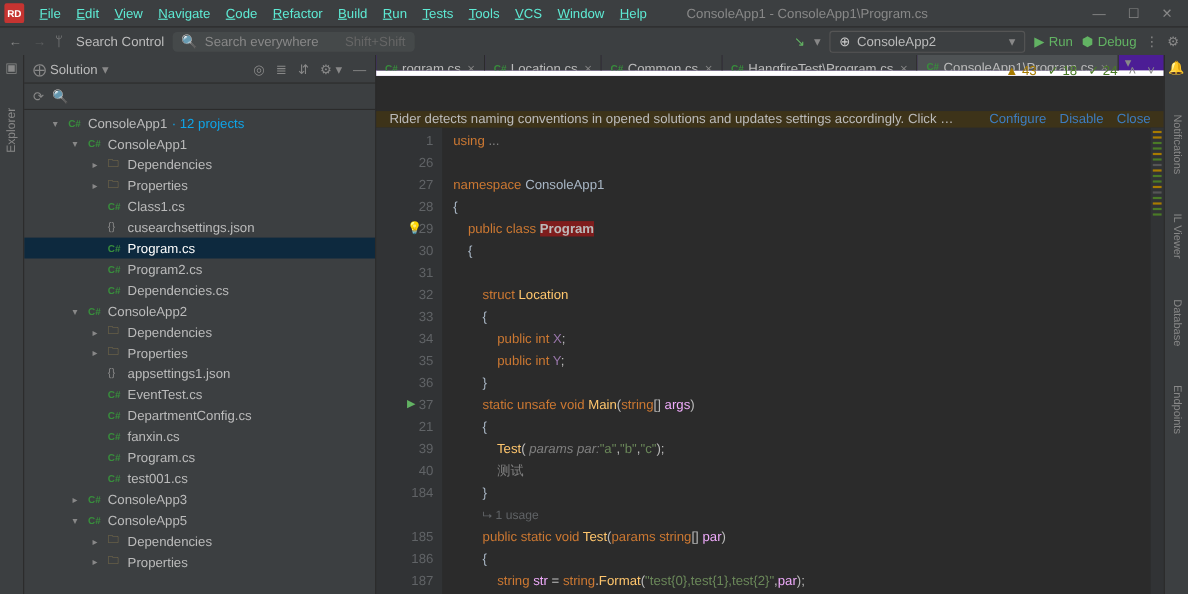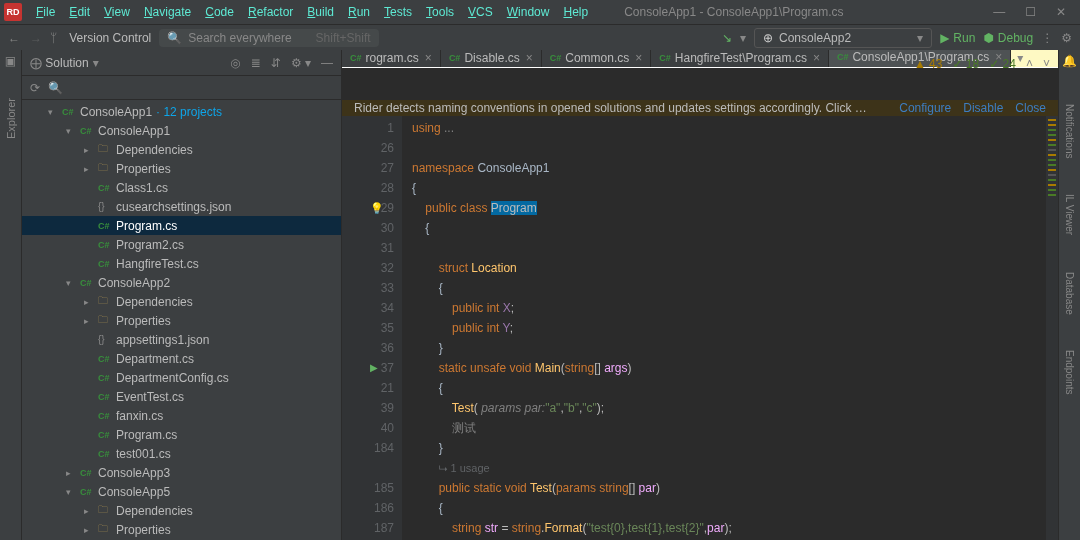--- a/index.html
+++ b/index.html
@@ -37,42 +37,42 @@
 .row .ind { display:inline-block; }
 .row .chev { width:10px; color:#888; font-size:9px; }
 .row .ico { width:14px; font-size:10px; }
 .row .ico.cs { color:#388e3c; font-weight:bold; font-size:9px; }
 .row .ico.cs::after{content:"C#";}
 .row .ico.fold { color:#b39453; }
 .row .ico.json { color:#888; }
 .row .hint { color:#0ea5e9; }
 
 .editor { flex:1; background:#2b2b2b; display:flex; flex-direction:column; min-width:0; }
-.tabs { height:26px; background:#fef9c3; display:flex; align-items:center; overflow:hidden; border-bottom:1px solid #ffffff; }
+.tabs { height:26px; background:#4c1d95; display:flex; align-items:flex-start; overflow:hidden; border-bottom:5px solid #ffffff; }
 .tab { height:24px; padding:0 8px; display:flex; align-items:center; gap:4px; color:#bbb; border-right:1px solid #2b2b2b; cursor:pointer; background:#3c3f41; white-space:nowrap;}
 .tab.active { background:#4e5254; border-bottom:2px solid #3d7dc0;}
 .tab .ci { color:#388e3c; font-weight:bold; font-size:9px; }
 .tab .ci::after{content:"C#";}
 .tab .x { color:#888; margin-left:2px; }
 .tabs .more { width:18px; text-align:center; color:#888; }
 
 .banner { height:24px; background:#3d3319; color:#bbb; display:flex; align-items:center; padding:0 12px; gap:12px;margin-top:32px; }
 .banner .txt { flex:1; white-space:nowrap; overflow:hidden; text-overflow:ellipsis; }
 .banner a { color:#3d7dc0; cursor:pointer; }
 
 .code { flex:1; display:flex; position:relative; font-family:Consolas,monospace; font-size:13px; }
 .gut { width:60px; background:#313335; text-align:right; padding:2px 8px 2px 2px; color:#606366; line-height:20px; position:relative;}
 .gut .ln { height:20px; position:relative;}
 .gut .bulb { position:absolute; left:26px; top:0; color:#ffc107; font-size:11px;}
 .gut .play { position:absolute; left:26px; top:0; color:#62b363; font-size:10px;}
 .src { flex:1; padding:2px 0 2px 10px; line-height:20px; white-space:pre; overflow:hidden; }
 .src .r { height:20px; }
 .kw { color:#cc7832; }
 .ty { color:#f0abfc; }
-.sel2 { background:#0369a1; }
+.sel2 { background:#7f1d1d;font-weight:bold; }
 .str { color:#6a8759; }
 .id { color:#ffc66d; }
 .par { color:#808080; font-style:italic; }
 .us { color:#808080;}
 .dots{color:#808080;}
 .hint2 { color:#606366; font-size:11px;}
 .curl { color:#a9b7c6;}
 .mbr { color:#9876aa; }
 
 .stats { position:absolute; right:30px; top:52px; height:24px; display:flex; align-items:center; gap:10px; color:#888; font-size:11px; z-index:3;}
@@ -111,21 +111,21 @@
     <span>✕</span>
   </div>
 </div>
 
 <div class="toolbar">
   <div class="navarr">
     <span>←</span>
     <span style="opacity:.4">→</span>
   </div>
   <span style="color:#888">ᛘ</span>
-  <span class="vc">Version Control</span>
+  <span class="vc">Search Control</span>
   <div class="search">
     <span>🔍</span>
     <span>Search everywhere</span>
     <span style="margin-left:18px;color:#666">Shift+Shift</span>
   </div>
   <div class="spacer"></div>
   <span style="color:#62b363">↘</span>
   <span style="color:#888">▾</span>
   <div class="rsel">
     <span style="color:#ccc">⊕</span>
@@ -207,21 +207,21 @@
         <div class="row">
           <span class="ind" style="width:52px"></span>
           <span class="chev"></span>
           <span class="ico cs"></span>
           <span>Program2.cs</span>
         </div>
         <div class="row">
           <span class="ind" style="width:52px"></span>
           <span class="chev"></span>
           <span class="ico cs"></span>
-          <span>HangfireTest.cs</span>
+          <span>Dependencies.cs</span>
         </div>
         <div class="row">
           <span class="ind" style="width:34px"></span>
           <span class="chev">▾</span>
           <span class="ico cs"></span>
           <span>ConsoleApp2</span>
         </div>
         <div class="row">
           <span class="ind" style="width:52px"></span>
           <span class="chev">▸</span>
@@ -237,33 +237,27 @@
         <div class="row">
           <span class="ind" style="width:52px"></span>
           <span class="chev"></span>
           <span class="ico json">{}</span>
           <span>appsettings1.json</span>
         </div>
         <div class="row">
           <span class="ind" style="width:52px"></span>
           <span class="chev"></span>
           <span class="ico cs"></span>
-          <span>Department.cs</span>
+          <span>EventTest.cs</span>
         </div>
         <div class="row">
           <span class="ind" style="width:52px"></span>
           <span class="chev"></span>
           <span class="ico cs"></span>
           <span>DepartmentConfig.cs</span>
-        </div>
-        <div class="row">
-          <span class="ind" style="width:52px"></span>
-          <span class="chev"></span>
-          <span class="ico cs"></span>
-          <span>EventTest.cs</span>
         </div>
         <div class="row">
           <span class="ind" style="width:52px"></span>
           <span class="chev"></span>
           <span class="ico cs"></span>
           <span>fanxin.cs</span>
         </div>
         <div class="row">
           <span class="ind" style="width:52px"></span>
           <span class="chev"></span>
@@ -305,21 +299,21 @@
 
   <div class="editor">
     <div class="tabs" id="tabs">
         <div class="tab">
           <span class="ci"></span>
           <span>rogram.cs</span>
           <span class="x">×</span>
         </div>
         <div class="tab">
           <span class="ci"></span>
-          <span>Disable.cs</span>
+          <span>Location.cs</span>
           <span class="x">×</span>
         </div>
         <div class="tab">
           <span class="ci"></span>
           <span>Common.cs</span>
           <span class="x">×</span>
         </div>
         <div class="tab">
           <span class="ci"></span>
           <span>HangfireTest\Program.cs</span>

